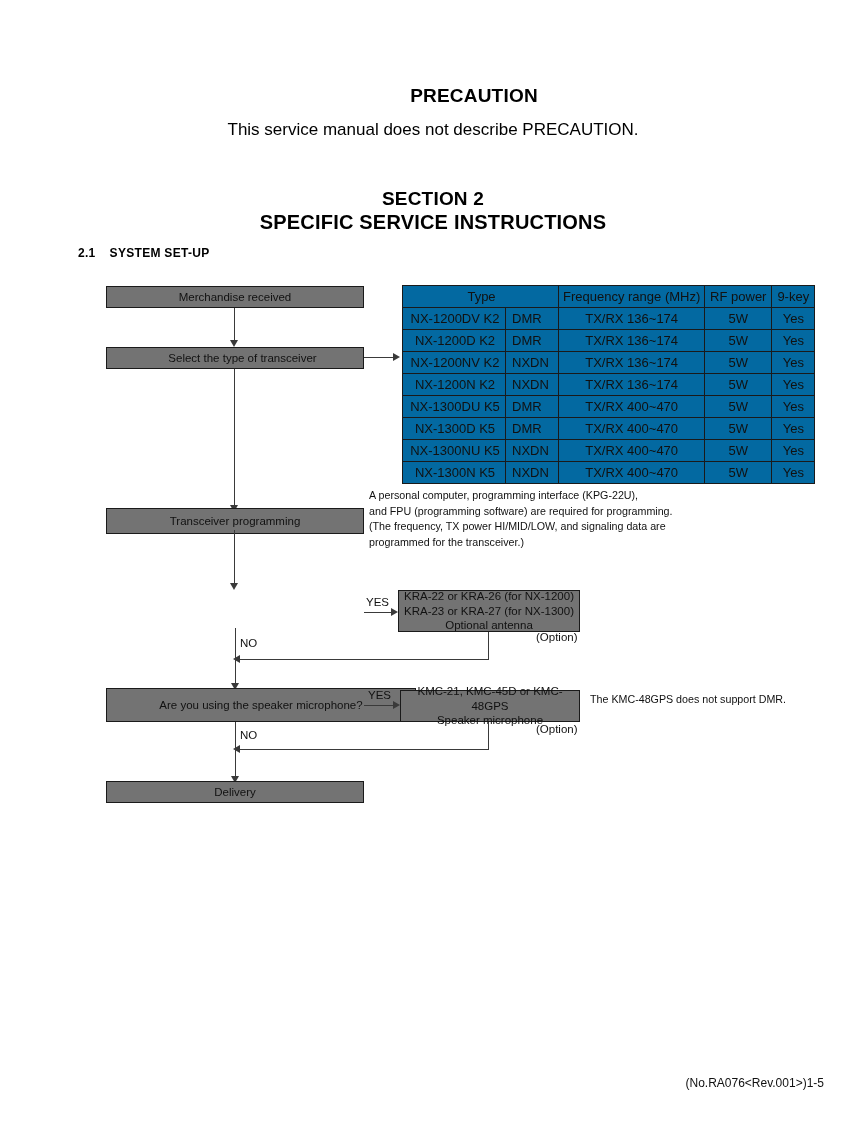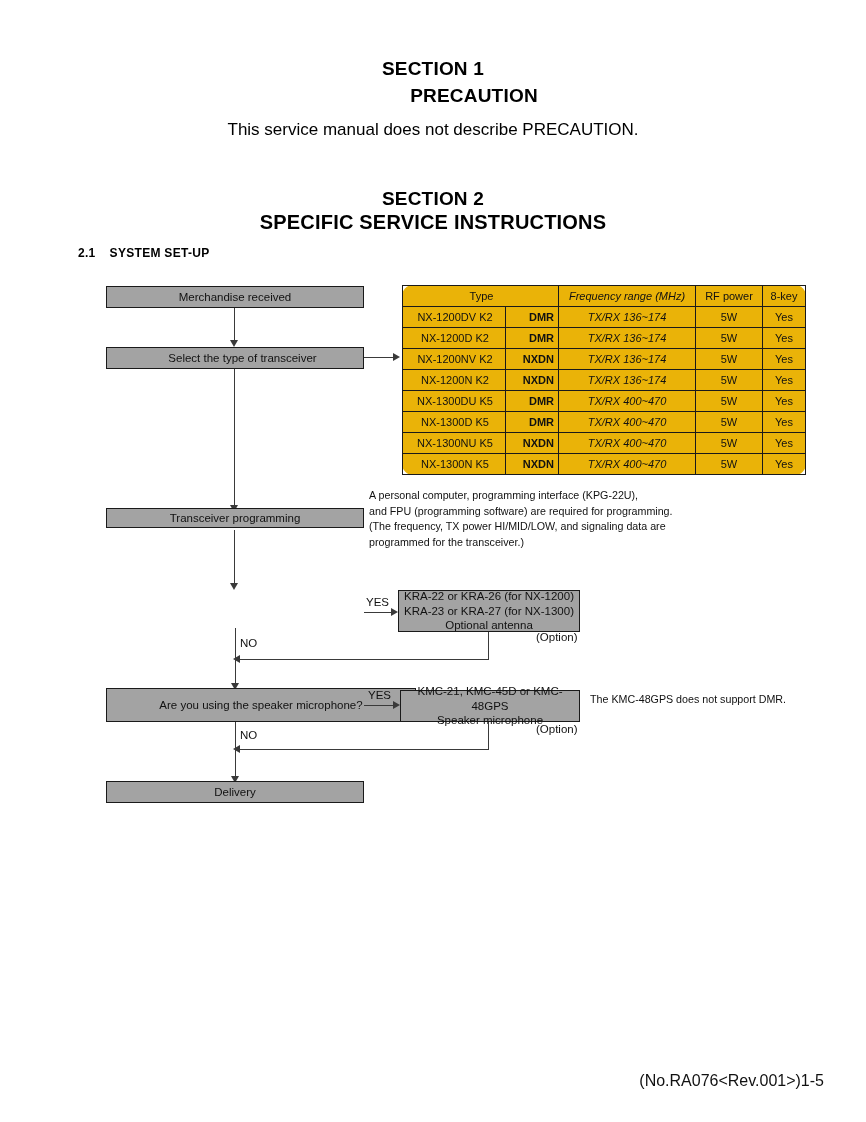--- a/index.html
+++ b/index.html
@@ -58,21 +58,21 @@
     left: 0;
     top: 0;
     width: 866px;
     height: 1122px;
   }
 
   .fbox {
     position: absolute;
     box-sizing: border-box;
     border: 1.6px solid #1a1a1a;
-    background: #a3a3a3;
+    background: #737373;
     display: flex;
     align-items: center;
     justify-content: center;
     text-align: center;
     font-size: 11.5px;
     line-height: 1.28;
     color: #111111;
   }
 
   .fbox.multi {
@@ -126,56 +126,54 @@
     border-bottom: 4.2px solid transparent;
     border-right: 7px solid #3a3a3a;
   }
 
   
   #model-table {
     position: absolute;
     left: 402px;
     top: 285px;
     border-collapse: collapse;
-    font-size: 11px;
-    background: #eab308;
-    border-radius: 11px;
+    font-size: 13px;
+    background: #0369a1;
   }
   #model-table th, #model-table td {
     border: 1.1px solid #1a1a1a;
     padding: 3px 4px;
     text-align: center;
     font-weight: normal;
     color: #111111;
     white-space: nowrap;
     height: 14px;
   }
   #model-table th { font-weight: normal; }
   #model-table .c-type  { width: 92px; text-align: center; padding-left: 6px; }
-  #model-table .c-mode  { width: 42px; text-align: right; padding-left: 6px; font-weight: bold; }
-  #model-table .c-freq  { width: 128px; font-style: italic; }
+  #model-table .c-mode  { width: 42px; text-align: left; padding-left: 6px; }
+  #model-table .c-freq  { width: 128px; }
   #model-table .c-rf    { width: 58px; }
   #model-table .c-key   { width: 34px; }
   #model-table th.c-type-head { text-align: center; }
 
   
   #footer {
     position: absolute;
     right: 42px;
     bottom: 32px;
-    font-size: 16px;
+    font-size: 12px;
     color: #111111;
   }
 </style>
 </head>
 <body>
 
 <div id="page">
 
-  <div class="sec-title" id="section1-line1">SECTION 1</div>
   <div class="sec-title" id="section1-line2">PRECAUTION</div>
   <div id="precaution-body">This service manual does not describe PRECAUTION.</div>
 
   <div class="sec-title" id="section2-line1">SECTION 2</div>
   <div class="sec-title" id="section2-line2">SPECIFIC SERVICE INSTRUCTIONS</div>
 
   <div id="subsection-heading">
     <span class="num">2.1</span><span>SYSTEM SET-UP</span>
   </div>
 
@@ -187,21 +185,21 @@
     <div class="arrow-down" style="left:230px; top:340px;"></div>
 
     <div class="fbox" style="left:106px; top:347px; width:258px; height:22px;padding-left:15px;">Select the type of transceiver</div>
 
     <div class="hline" style="left:364px; top:357px; width:30px;"></div>
     <div class="arrow-right" style="left:393px; top:353px;"></div>
 
     <div class="vline" style="left:234px; top:369px; height:138px;"></div>
     <div class="arrow-down" style="left:230px; top:505px;"></div>
 
-    <div class="fbox" style="left:106px; top:508px; width:258px; height:20px;text-align:center;">Transceiver programming</div>
+    <div class="fbox" style="left:106px; top:508px; width:258px; height:26px;text-align:center;">Transceiver programming</div>
 
     <div class="note" style="left:369px; top:488px; width:380px;">A personal computer, programming interface (KPG-22U),
 and FPU (programming software) are required for programming.
 (The frequency, TX power HI/MID/LOW, and signaling data are
 programmed for the transceiver.)</div>
 
     <div class="vline" style="left:234px; top:530px; height:55px;"></div>
     <div class="arrow-down" style="left:230px; top:583px;"></div>
 
 
@@ -249,21 +247,21 @@
     <div class="fbox" style="left:106px; top:781px; width:258px; height:22px;">Delivery</div>
 
   </div>
 
   <table id="model-table">
     <thead>
       <tr>
         <th class="c-type c-type-head" colspan="2">Type</th>
         <th class="c-freq">Frequency range (MHz)</th>
         <th class="c-rf">RF power</th>
-        <th class="c-key">8-key</th>
+        <th class="c-key">9-key</th>
       </tr>
     </thead>
     <tbody id="model-table-body">
         <tr>
           <td class="c-type">NX-1200DV K2</td>
           <td class="c-mode">DMR</td>
           <td class="c-freq">TX/RX 136~174</td>
           <td class="c-rf">5W</td>
           <td class="c-key">Yes</td>
         </tr>

